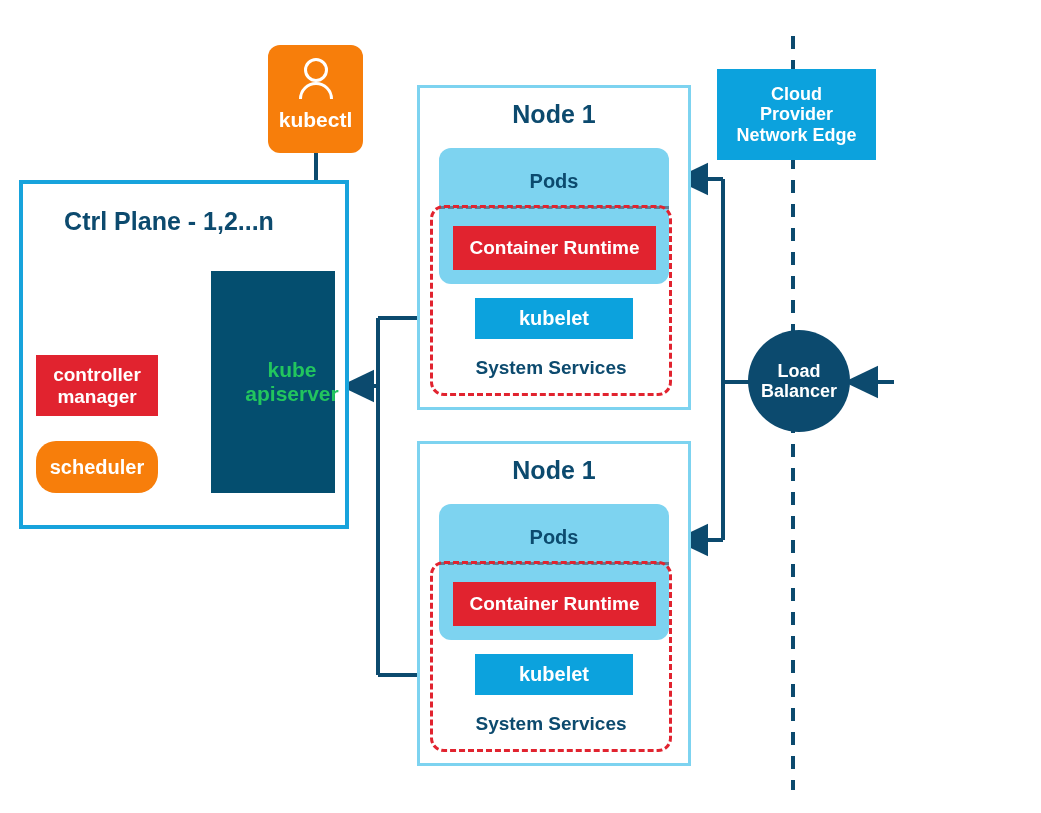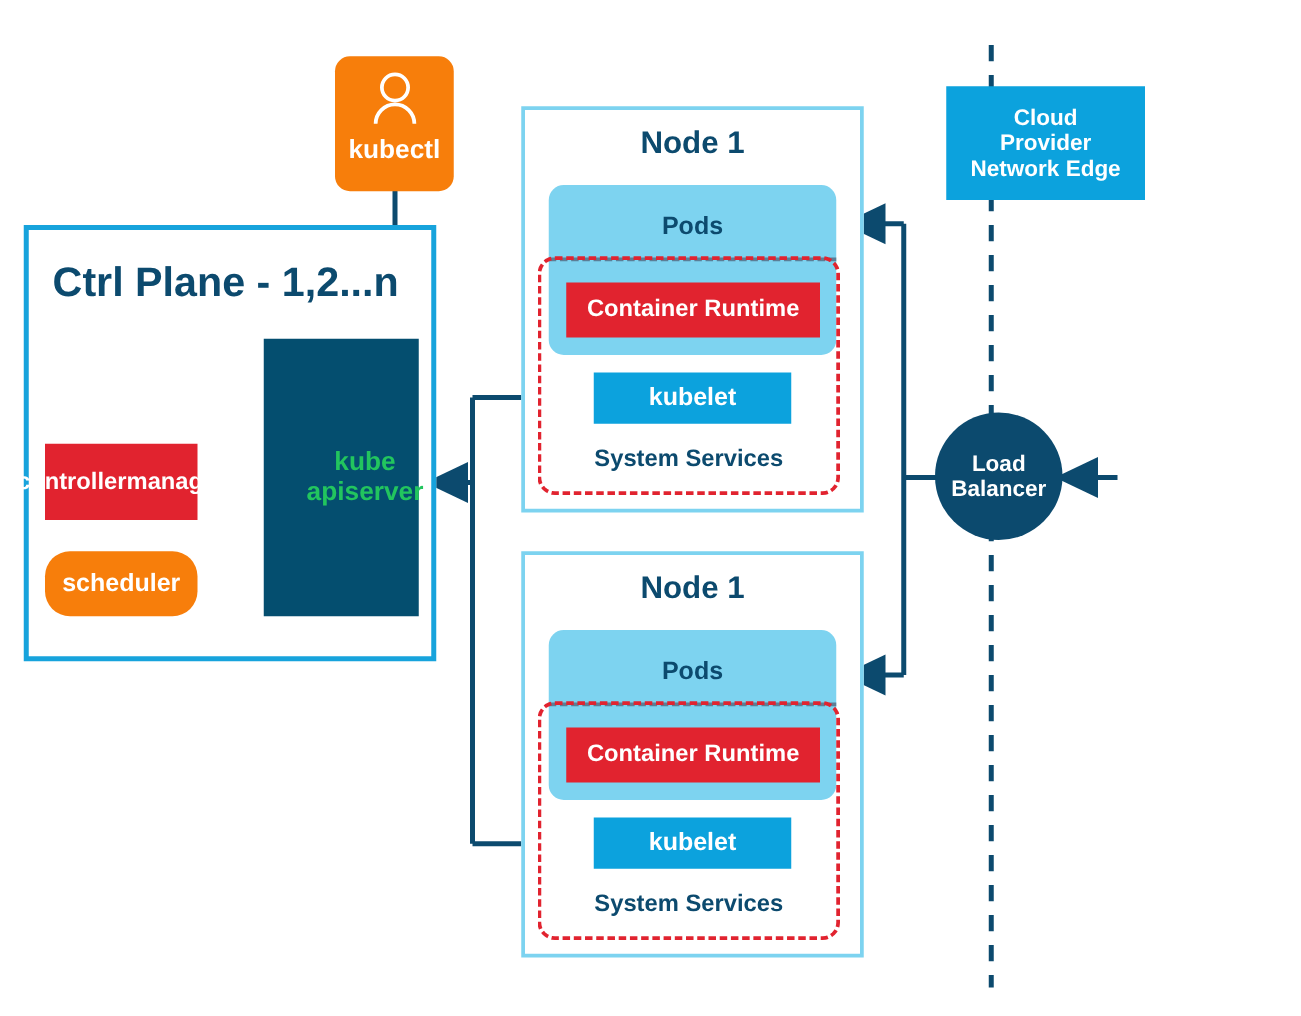--- a/index.html
+++ b/index.html
@@ -83,24 +83,24 @@
   <div class="box blk-orange-rd" style="left:268px;top:45px;width:95px;height:108px;flex-direction:column;">
     <svg class="icon" style="left:30px;top:12px;" width="36" height="44" viewBox="0 0 36 44">
       <circle cx="18" cy="13" r="10.5" fill="none" stroke="#fff" stroke-width="3"></circle>
       <path d="M2.5 42 a15.5 15.5 0 0 1 31 0" fill="none" stroke="#fff" stroke-width="3"></path>
     </svg>
     <span class="lbl" style="position:absolute;left:0;right:0;top:63px;font-size:21px;font-weight:bold;">kubectl</span>
   </div>
 
   <div class="box ctrlplane" style="left:19px;top:180px;width:330px;height:349px;display:block;">
   </div>
-  <div class="ttl-navy" style="position:absolute;left:19px;top:207px;width:300px;text-align:right;font-size:33px;">Ctrl Plane - 1,2...n</div>
+  <div class="ttl-navy" style="position:absolute;left:19px;top:207px;width:300px;text-align:center;font-size:25px;">Ctrl Plane - 1,2...n</div>
 
 
-  <div class="box blk-red" style="left:36px;top:355px;width:122px;height:61px;font-size:19px;font-weight:bold;flex-direction:row;">
+  <div class="box blk-red" style="left:36px;top:355px;width:122px;height:61px;font-size:19px;font-weight:bold;flex-direction:column;">
     <span class="lbl">controller</span>
     <span class="lbl">manager</span>
   </div>
 
   <div class="box blk-orange" style="left:36px;top:441px;width:122px;height:52px;font-size:20px;font-weight:bold;">
     <span class="lbl">scheduler</span>
   </div>
 
   <div class="box blk-navy" style="left:211px;top:271px;width:124px;height:222px;font-size:21px;font-weight:bold;flex-direction:column;">
     <span class="lbl">kube</span>
@@ -140,21 +140,21 @@
   <div class="box blk-red" style="left:453px;top:582px;width:203px;height:44px;font-size:19px;font-weight:bold;">
     <span class="lbl">Container Runtime</span>
   </div>
 
   <div class="box blk-cyan" style="left:475px;top:654px;width:158px;height:41px;font-size:20px;font-weight:bold;">
     <span class="lbl">kubelet</span>
   </div>
 
   <div class="ttl-navy" style="position:absolute;left:430px;top:713px;width:242px;text-align:center;font-size:19px;">System Services</div>
 
-  <div class="box blk-cyan" style="left:717px;top:69px;width:159px;height:91px;flex-direction:column;font-size:18px;font-weight:bold;line-height:1.18;margin-left:40px;">
+  <div class="box blk-cyan" style="left:717px;top:69px;width:159px;height:91px;flex-direction:column;font-size:18px;font-weight:bold;line-height:1.18;">
     <span class="lbl">Cloud</span>
     <span class="lbl">Provider</span>
     <span class="lbl">Network Edge</span>
   </div>
 
   <div class="box circle" style="left:748px;top:330px;width:102px;height:102px;flex-direction:column;font-size:18px;font-weight:bold;line-height:1.18;">
     <span class="lbl">Load</span>
     <span class="lbl">Balancer</span>
   </div>
 

